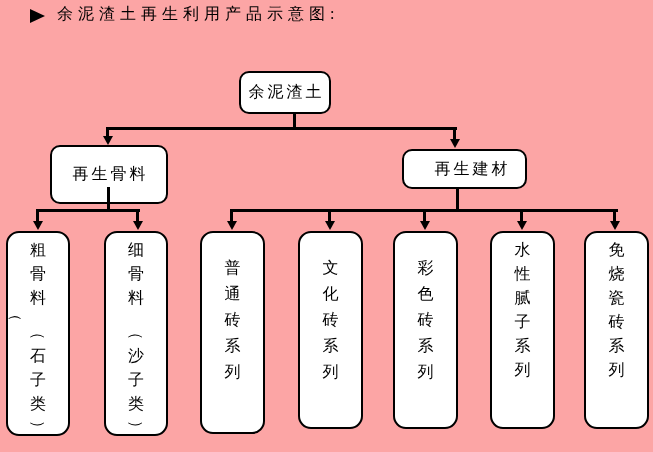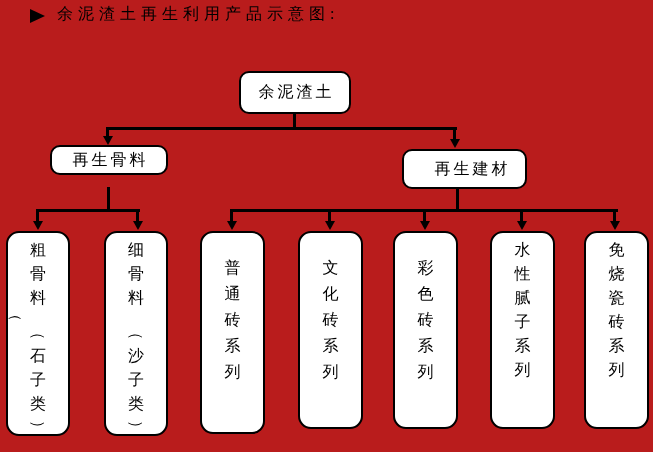--- a/index.html
+++ b/index.html
@@ -1,29 +1,29 @@
 <!DOCTYPE html>
 <html><head>
 <meta charset="utf-8">
 <style>
   html,body{margin:0;padding:0;background:#ffffff;}
   body{font-family:"Liberation Serif","DejaVu Serif",serif;color:#000;}
-  #canvas{position:relative;width:653px;height:452px;background:#b91c1c;overflow:hidden;}
+  #canvas{position:relative;width:653px;height:452px;background:#fca5a5;overflow:hidden;}
 
   
   #title-bullet{position:absolute;left:30px;top:9px;width:0;height:0;
     border-top:7px solid transparent;border-bottom:7px solid transparent;border-left:15px solid #000;}
   #title-text{position:absolute;left:57px;top:4px;font-size:16px;letter-spacing:5px;white-space:nowrap;}
 
   
   .node{position:absolute;box-sizing:border-box;background:#fff;border:2px solid #000;border-radius:10px;
         display:flex;align-items:center;justify-content:center;}
   .hlabel{font-size:16px;letter-spacing:3px;text-indent:3px;white-space:nowrap;}
-  #box-root{left:239px;top:71px;width:112px;height:43px;}
-  #box-agg{left:50px;top:145px;width:118px;height:30px;}
+  #box-root{left:239px;top:71px;width:92px;height:43px;}
+  #box-agg{left:50px;top:145px;width:118px;height:59px;}
   #box-mat{left:402px;top:149px;width:125px;height:40px;padding-left:13px;}
 
   .leaf{border-width:2.5px;border-radius:13px;flex-direction:column;justify-content:flex-start;}
   #leaf-1{left:6px;top:231px;width:64px;height:205px;}
   #leaf-2{left:104px;top:231px;width:64px;height:205px;}
   #leaf-3{left:200px;top:231px;width:65px;height:203px;}
   #leaf-4{left:298px;top:231px;width:65px;height:198px;}
   #leaf-5{left:393px;top:231px;width:65px;height:198px;}
   #leaf-6{left:490px;top:231px;width:65px;height:198px;}
   #leaf-7{left:584px;top:231px;width:65px;height:198px;}

